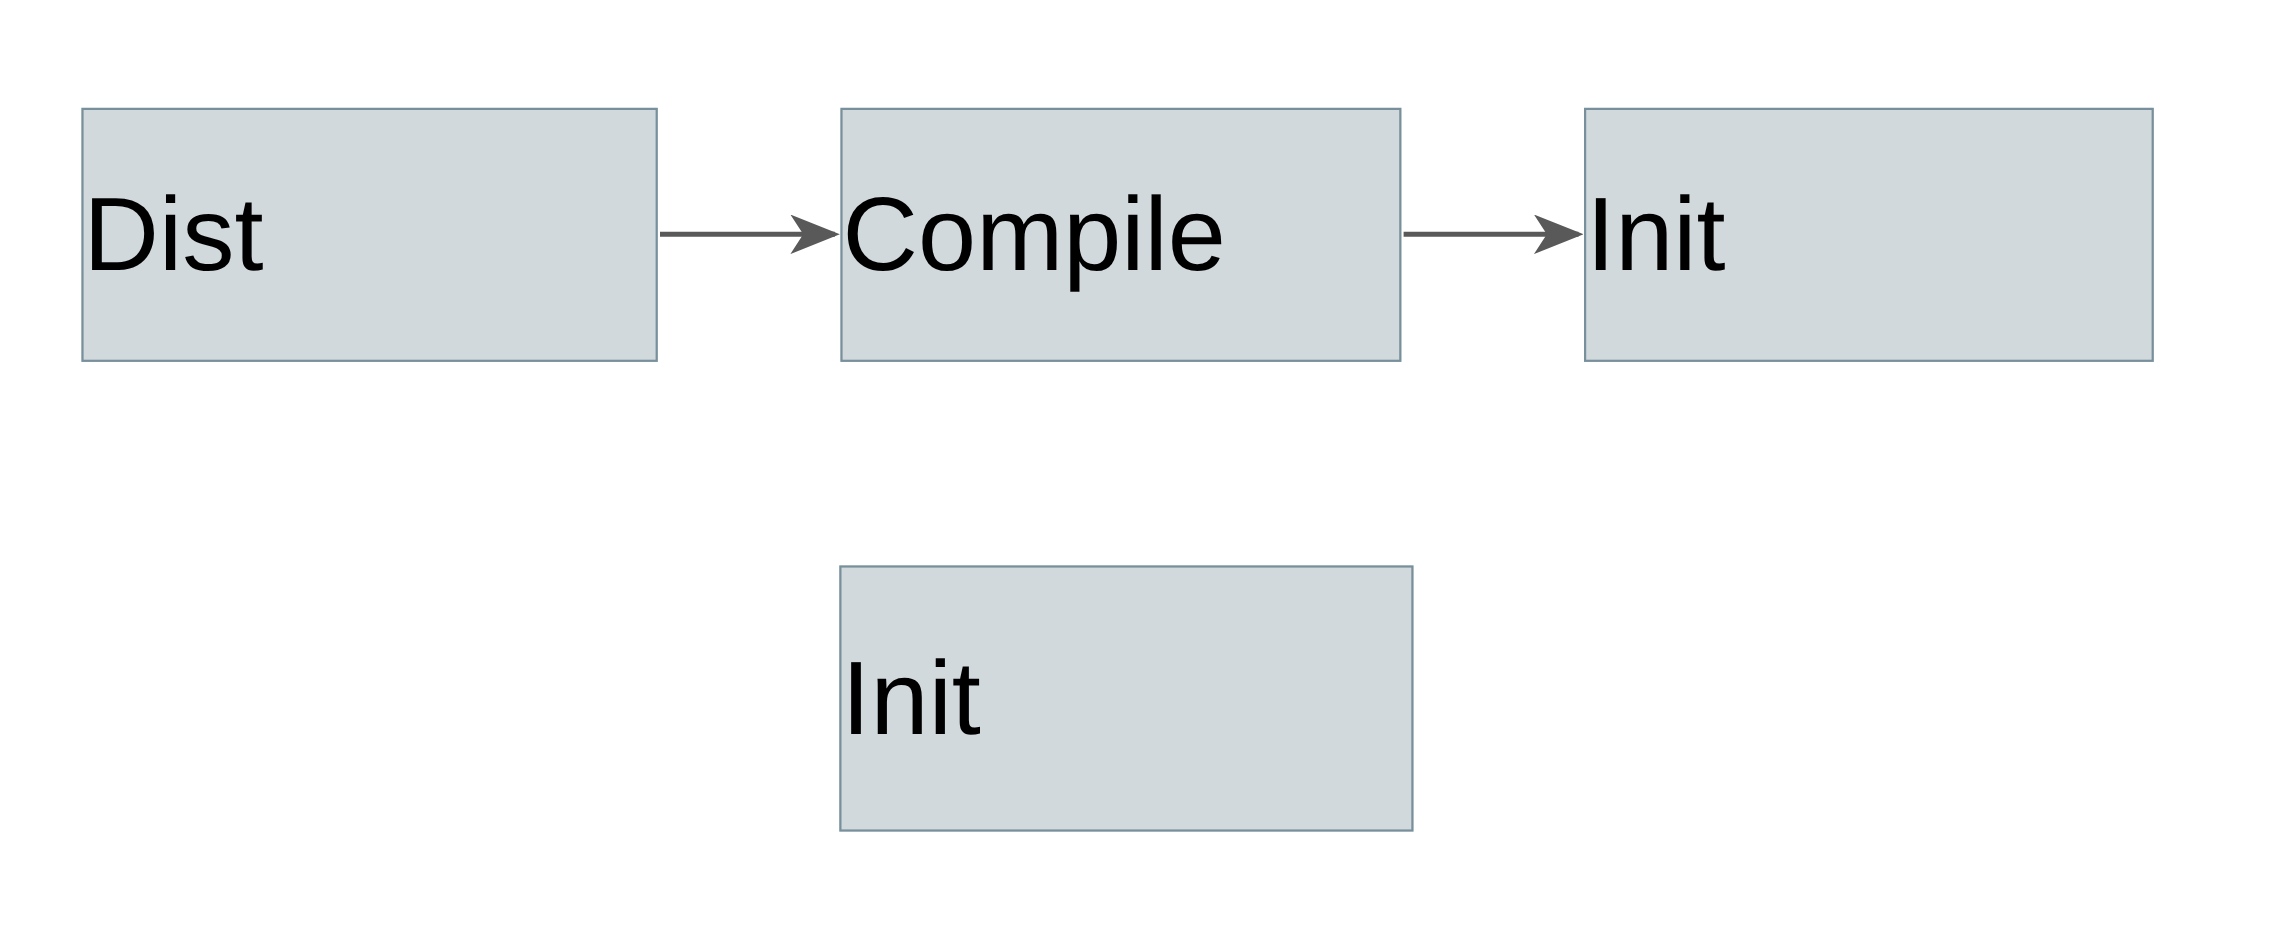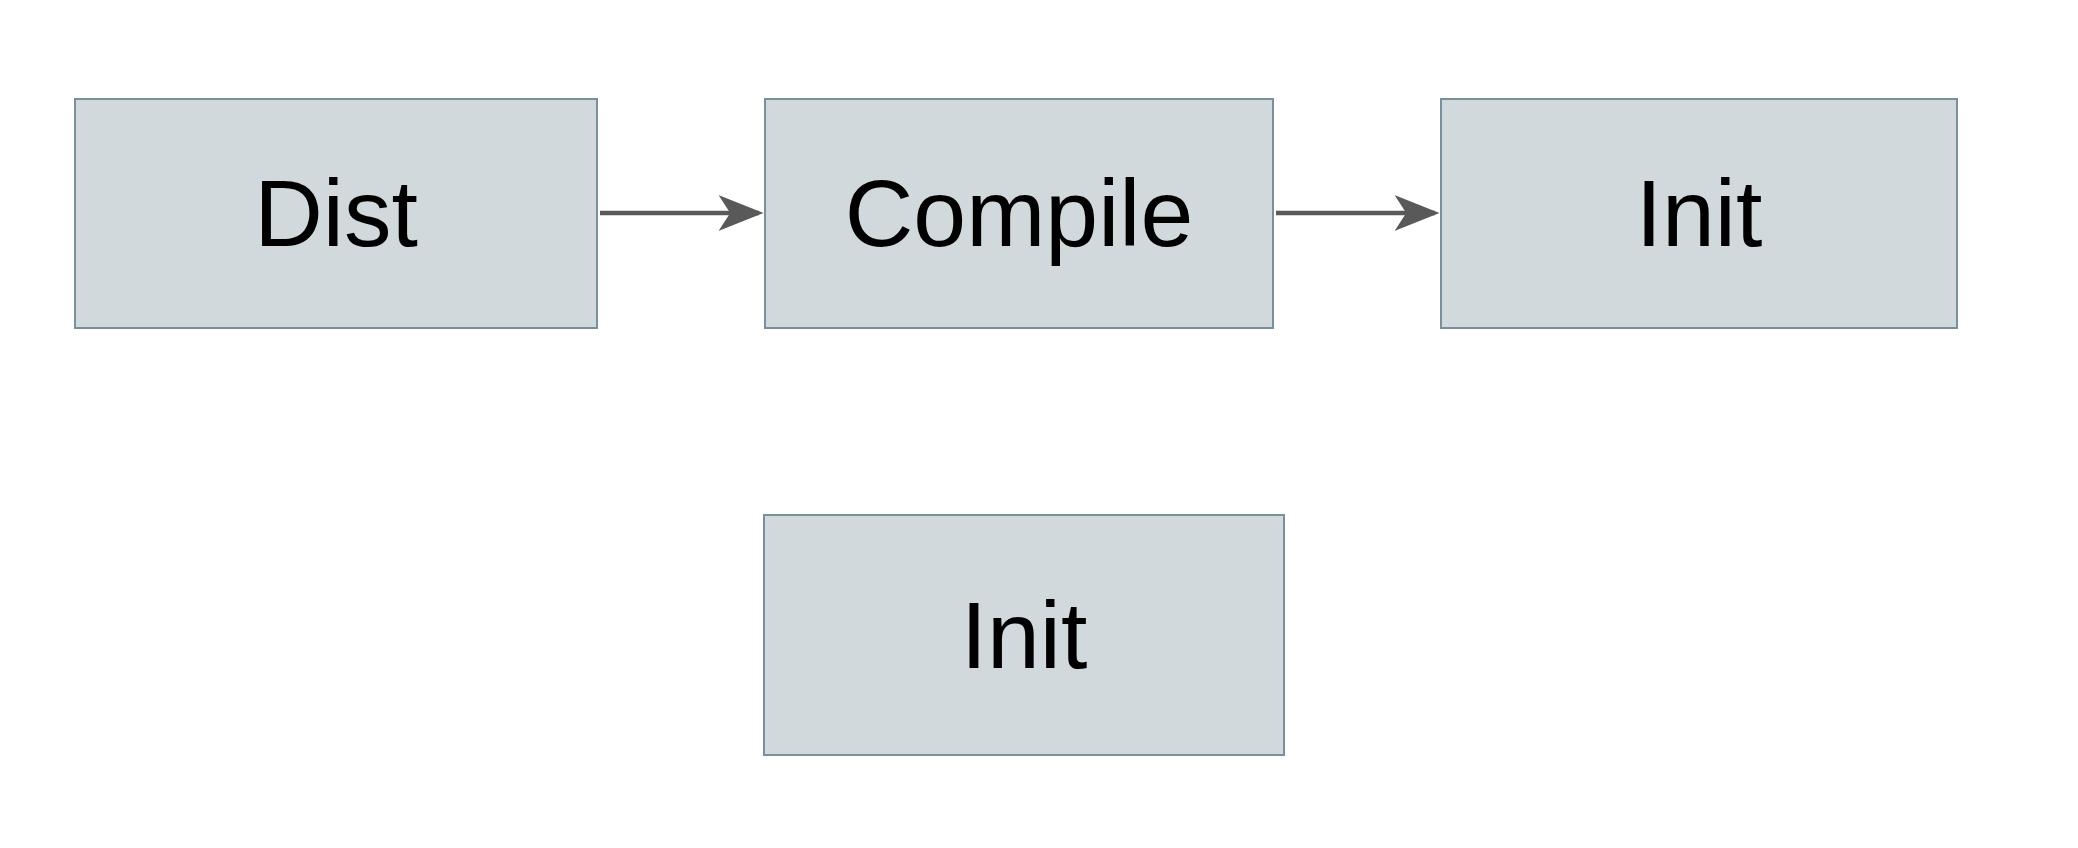--- a/index.html
+++ b/index.html
@@ -20,21 +20,21 @@
     position:relative;
     width:2078px;height:848px;
     background:var(--background);
   }
   .node{
     position:absolute;
     background:var(--node-fill);
     border:2px solid var(--node-border);
     display:flex;
     align-items:center;
-    justify-content:center;
+    justify-content:flex-start;
   }
   .node span{
     color:var(--text);
     font-size:95px;
     line-height:1;
     letter-spacing:0px;
     white-space:nowrap;
   }
   .node-dist   {left:74px;  top:98px;  width:524px; height:231px;}
   .node-compile{left:764px; top:98px;  width:510px; height:231px;}

